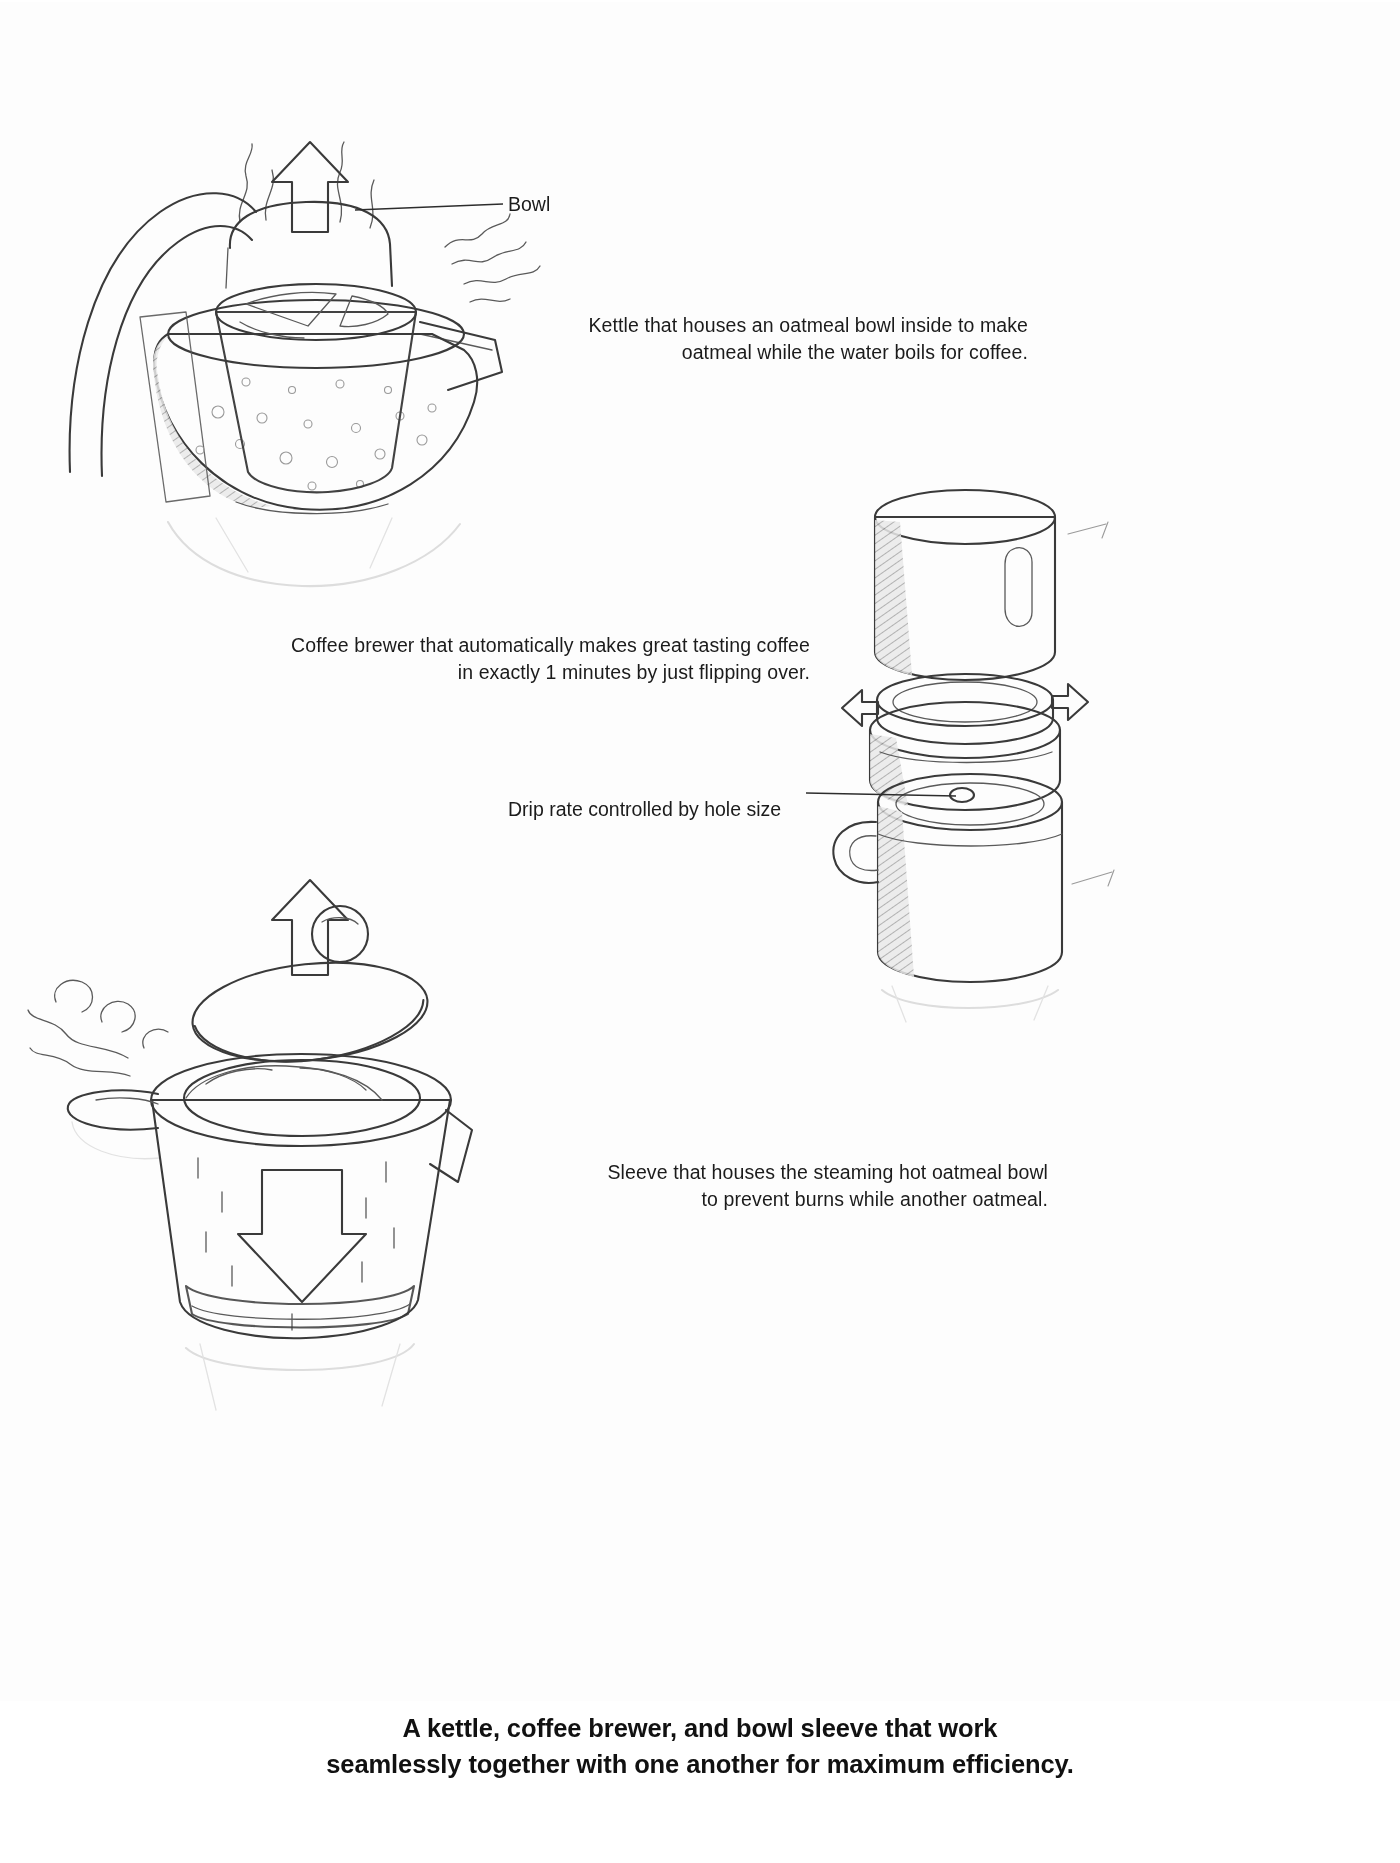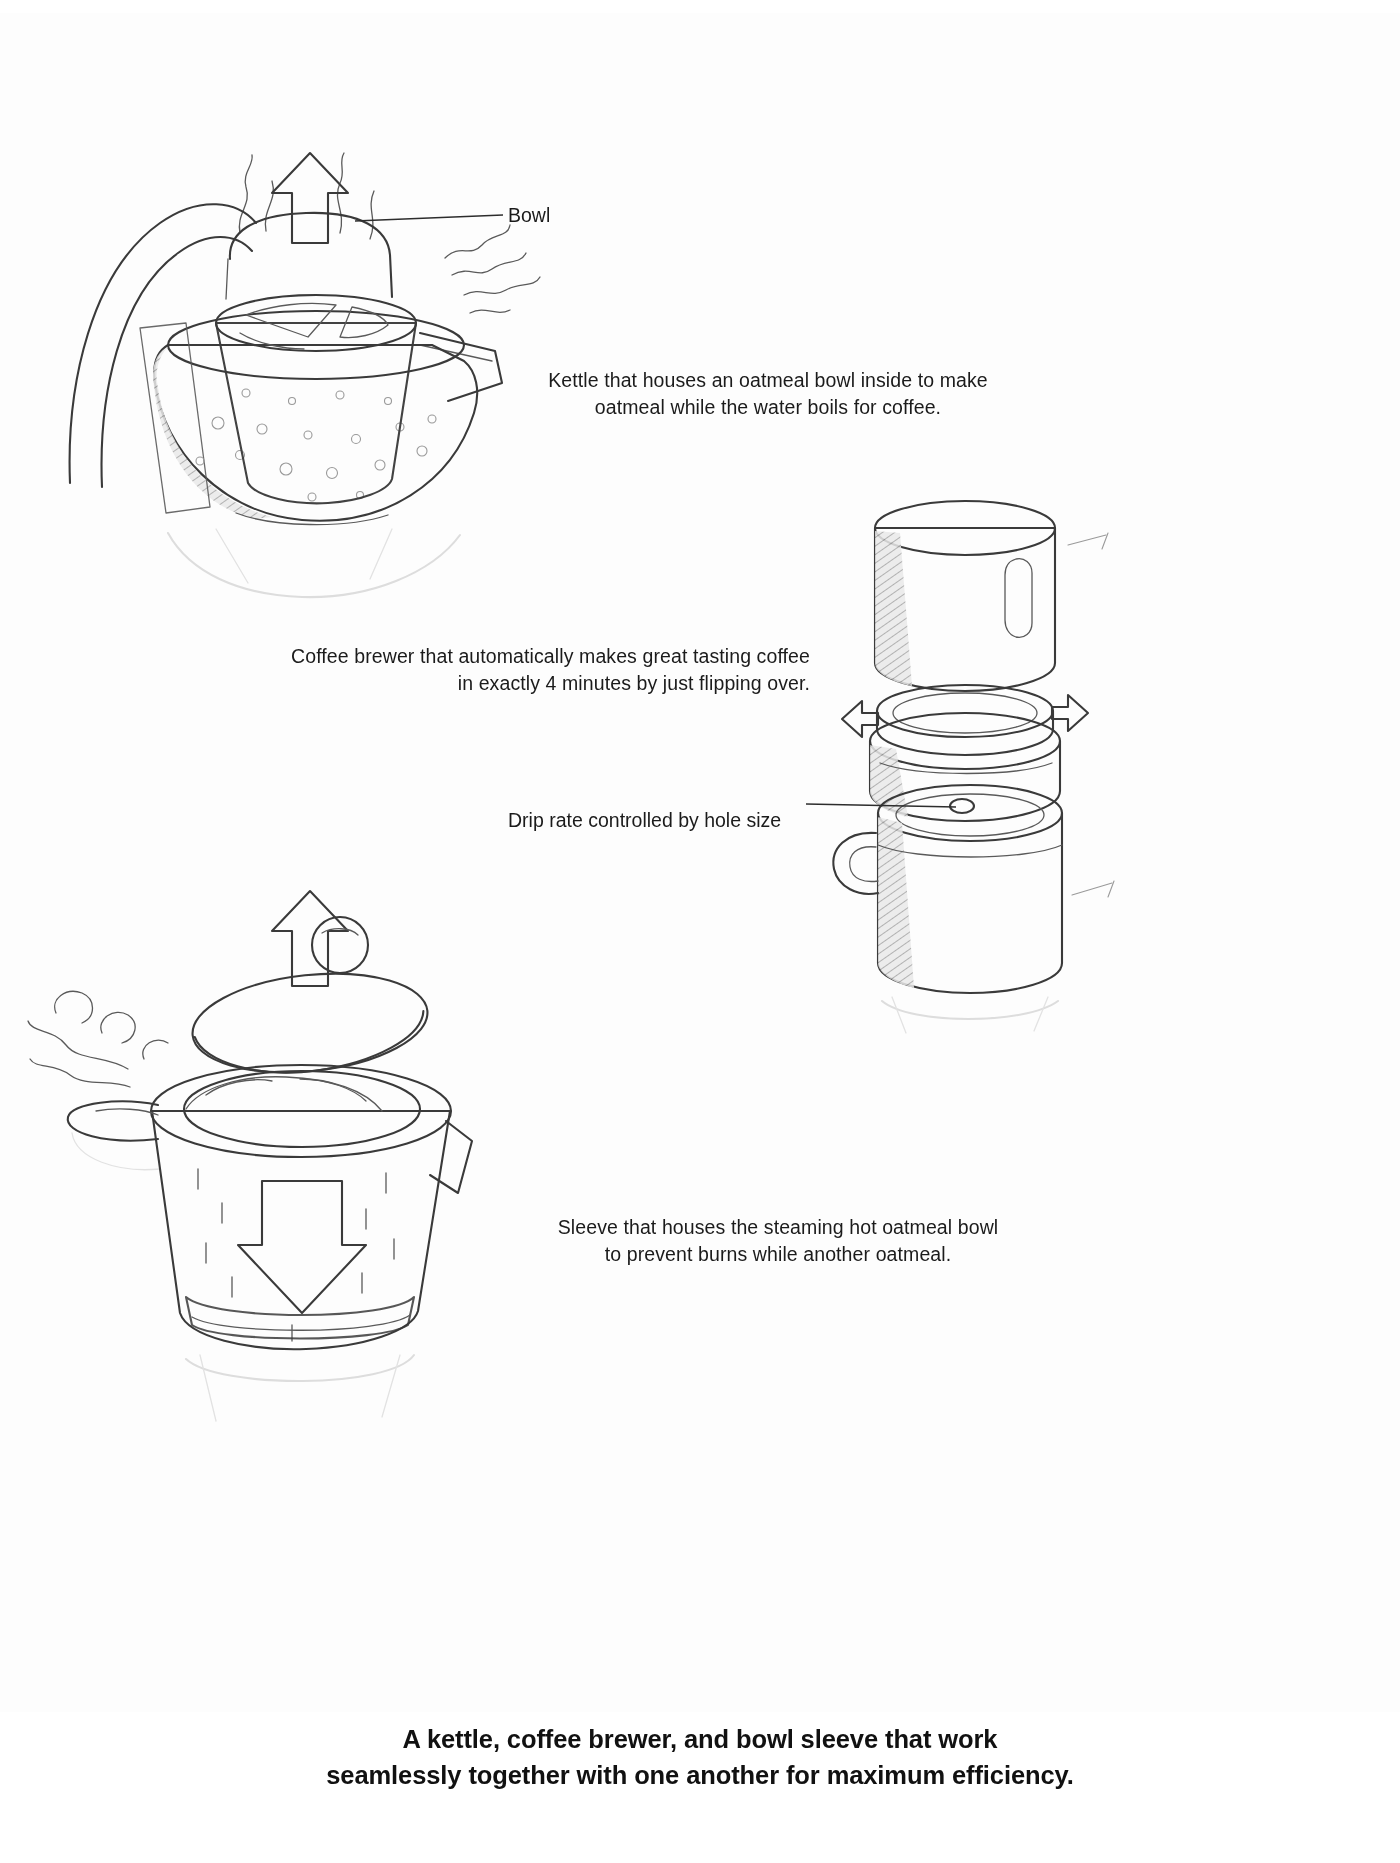--- a/index.html
+++ b/index.html
@@ -10,38 +10,38 @@
   body {
     width: 1400px;
     height: 1863px;
     position: relative;
     font-family: "Liberation Sans", sans-serif;
     color: #1a1a1a;
     overflow: hidden;
   }
   #sheet {
     position: absolute;
-    left: 0; top: 13px;
+    left: 0; top: 2px;
     width: 1400px;
     height: 1699px;
     background: #fdfdfd;
   }
   .sketch {
     position: absolute;
   }
   .caption {
     position: absolute;
     font-size: 19.5px;
     line-height: 1.38;
     letter-spacing: 0.1px;
     color: #1b1b1b;
     white-space: pre-line;
   }
   .caption.right-align { text-align: right; }
-  .caption.left-align { text-align: center; margin-top: 44px; }
+  .caption.left-align { text-align: right; }
 
   .callout {
     position: absolute;
     font-size: 19.5px;
     line-height: 1.3;
     color: #1b1b1b;
     white-space: nowrap;
   }
 
   #footer {
@@ -225,21 +225,21 @@
 
       <g class="refl">
         <path class="ln" d="M62 528 C 90 552, 206 552, 238 528"></path>
         <path class="ln-thin" d="M72 524 L86 560"></path>
         <path class="ln-thin" d="M228 524 L214 558"></path>
       </g>
     </svg>
   </div>
 
   <div class="caption right-align" style="left:200px; top:630px; width:610px;">Coffee brewer that automatically makes great tasting coffee
-in exactly 4 minutes by just flipping over.</div>
+in exactly 1 minutes by just flipping over.</div>
 
   <div class="callout" style="left:508px; top:781px;margin-top:14px;">
     <span>Drip rate controlled by hole size</span>
   </div>
   <svg class="sketch" style="left:806px; top:780px; width:160px; height:30px;" width="160" height="30">
     <line class="leader" x1="0" y1="11" x2="150" y2="14"></line>
   </svg>
 
   <div class="sketch" style="left:10px; top:860px; width:520px; height:580px;">
     <svg width="520" height="590" viewBox="0 0 520 590">

